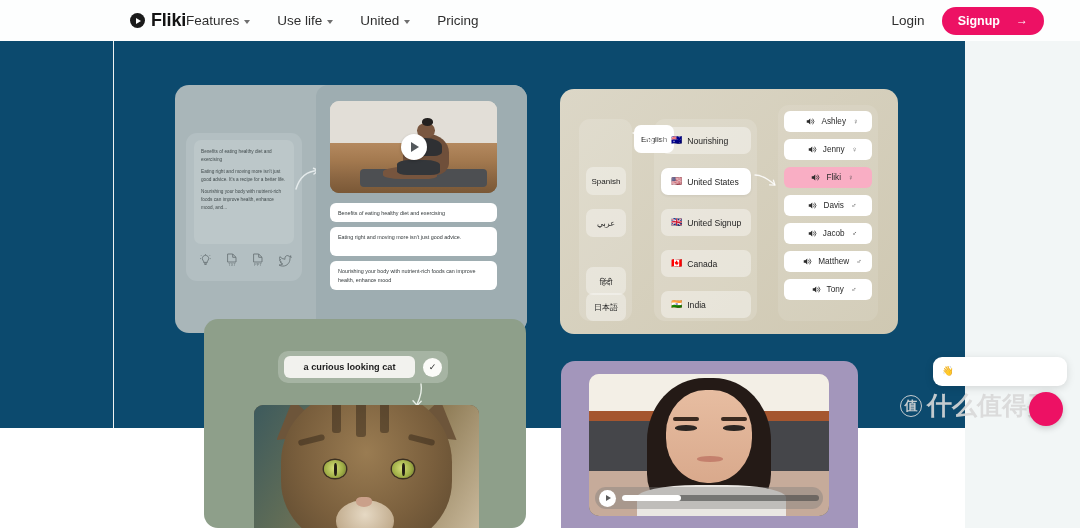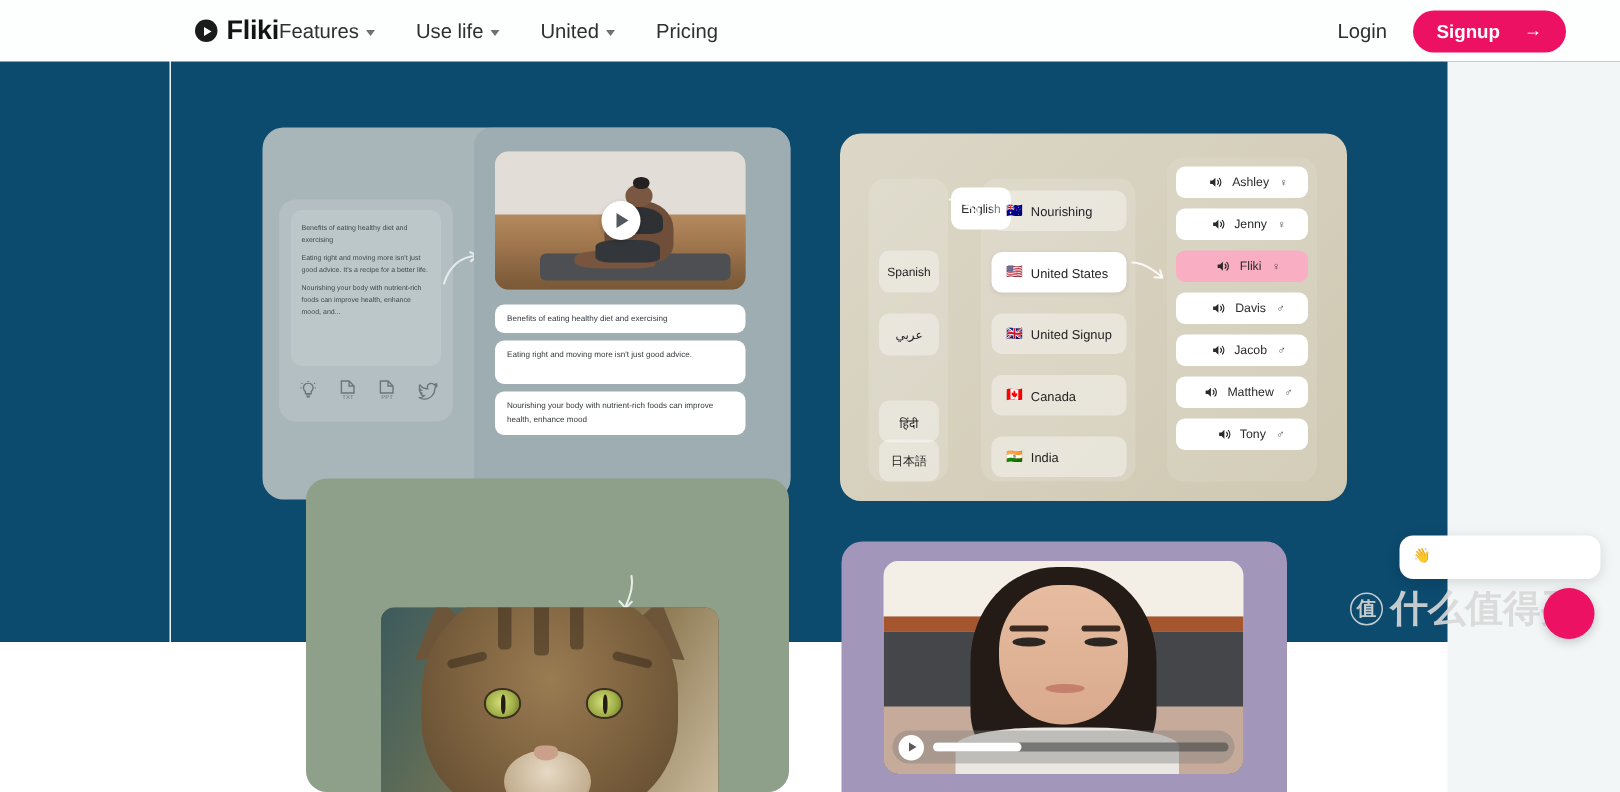--- a/index.html
+++ b/index.html
@@ -549,20 +549,24 @@
               <path d="M7.6 4.1a2.7 2.7 0 0 1 0 3.8" stroke="currentColor" stroke-width="1" fill="none" stroke-linecap="round"></path>
               <path d="M9.2 2.6a4.9 4.9 0 0 1 0 6.8" stroke="currentColor" stroke-width="1" fill="none" stroke-linecap="round"></path>
             </svg>
         </span>
         <span>Tony</span>
         <span class="gsym">♂</span>
         </div>
     </div>
 
     <div class="card" id="card3">
+      <div class="c3-promptwrap">
+        <div class="c3-prompt" title="Describe an image">a curious looking cat</div>
+        <div class="c3-check">✓</div>
+      </div>
 
       <svg class="c3-arrow" width="18" height="26" viewBox="0 0 18 26" fill="none">
         <path d="M13 1C14.5 8 12 15 9 21.5" stroke="#e8eee7" stroke-width="1.4" stroke-linecap="round"></path>
         <path d="M5 17.8L9.1 22.4L13.2 18.2" stroke="#e8eee7" stroke-width="1.4" stroke-linecap="round" stroke-linejoin="round"></path>
       </svg>
 
       <div class="c3-img">
         <div class="cat-bg"></div>
         <div class="cat-ear l"></div>
         <div class="cat-ear r"></div>

